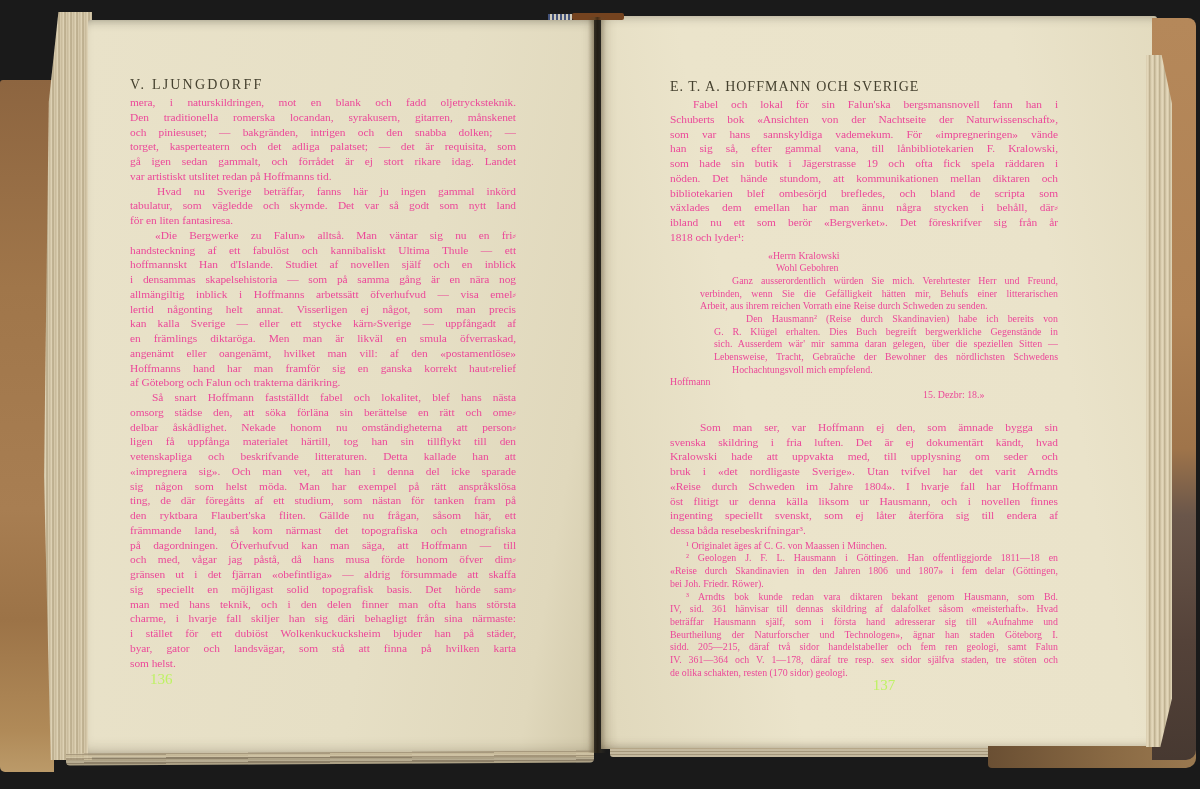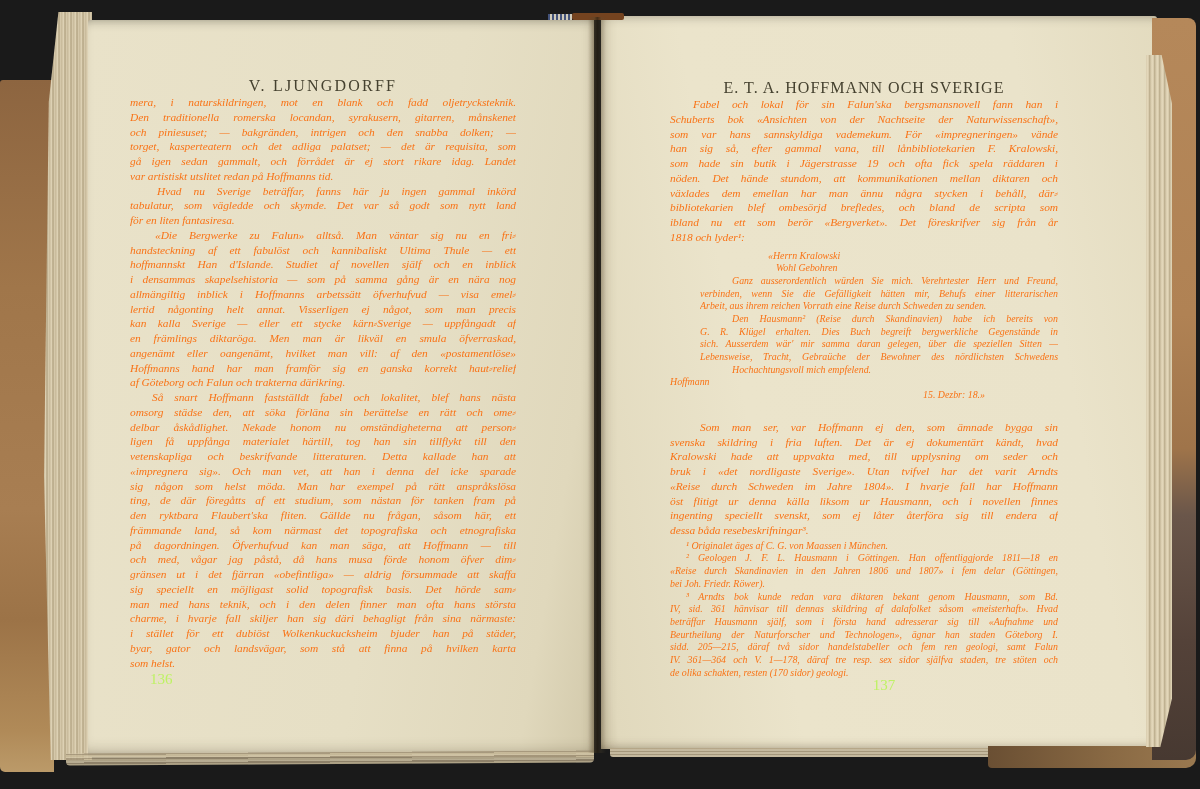--- a/index.html
+++ b/index.html
@@ -35,24 +35,24 @@
   .spine-top{left:572px;top:13px;width:52px;height:7px;z-index:1;background:#74431f;border-radius:2px;}
   .edge-bottom-left{left:66px;top:752px;width:528px;height:12px;transform:rotate(-.35deg);
     background:repeating-linear-gradient(0deg,#c7b998 0 1.5px,#a29377 1.5px 3px,#d2c5a6 3px 4.5px);
     border-radius:0 0 4px 4px;opacity:.85;}
   .edge-bottom-right{left:610px;top:748px;width:545px;height:9px;
     background:repeating-linear-gradient(0deg,#d8cbad 0 1.5px,#b4a586 1.5px 3px);opacity:.9;border-radius:0 0 3px 3px;}
   .cover-bottom-right{left:988px;top:746px;width:208px;height:22px;z-index:1;
     background:linear-gradient(90deg,#6a4f33 0%,#8a6a44 60%,#9a7950 100%);border-radius:0 0 10px 4px;}
 
   
-  .running-header{z-index:6;text-align:center;font-size:16px;color:#45412f;}
+  .running-header{z-index:6;font-size:14px;color:#45412f;}
   .hdr-left{left:130px;top:77px;width:386px;letter-spacing:2.2px;}
   .hdr-right{left:670px;top:79px;width:388px;letter-spacing:1px;}
-  .textcol{z-index:6;color:#f97316;font-style:italic;}
+  .textcol{z-index:6;color:#ec4899;}
   .col-left{left:130px;top:95px;width:386px;}
   .col-right{left:670px;top:97px;width:388px;}
   .textcol .para,.textcol .line{position:static;}
   .para.body .line{font-size:11.4px;line-height:14.75px;height:14.75px;letter-spacing:-.05px;overflow:hidden;}
   .para.small .line{font-size:9.9px;line-height:12.7px;height:12.7px;letter-spacing:0;overflow:hidden;}
   .line{text-align:left;white-space:normal;}
   .line.j{text-align:justify;text-align-last:justify;}
   .pagenum{z-index:6;color:#bef264;font-size:15px;margin-left:20px;}
   .pn-left{left:130px;top:671px;}
   .pn-right{left:670px;top:677px;width:388px;text-align:center;}
@@ -127,37 +127,37 @@
       </div>
     </div>
   <div class="textcol col-right">
       <div class="para body">
         <div class="line j" style="padding-left: 23px;">Fabel och lokal för sin Falun'ska bergsmansnovell fann han i</div>
         <div class="line j">Schuberts bok «Ansichten von der Nachtseite der Naturwissenschaft»,</div>
         <div class="line j">som var hans sannskyldiga vademekum.  För «impregneringen» vände</div>
         <div class="line j">han sig så, efter gammal vana, till lånbibliotekarien F. Kralowski,</div>
         <div class="line j">som hade sin butik i Jägerstrasse 19 och ofta fick spela räddaren i</div>
         <div class="line j">nöden.  Det hände stundom, att kommunikationen mellan diktaren och</div>
+        <div class="line j">bibliotekarien blef ombesörjd brefledes, och bland de scripta som</div>
         <div class="line j">växlades dem emellan har man ännu några stycken i behåll, där⸗</div>
-        <div class="line j">bibliotekarien blef ombesörjd brefledes, och bland de scripta som</div>
         <div class="line j">ibland nu ett som berör «Bergverket».  Det föreskrifver sig från år</div>
         <div class="line">1818 och lyder¹:</div>
       </div>
       <div class="para small" style="margin-left: 98px; margin-top: 5px;">
         <div class="line">«Herrn Kralowski</div>
       </div>
       <div class="para small" style="margin-left: 106px;">
         <div class="line">Wohl Gebohren</div>
       </div>
       <div class="para small" style="margin-left: 30px;">
         <div class="line j" style="padding-left: 32px;">Ganz ausserordentlich würden Sie mich. Verehrtester Herr und Freund,</div>
         <div class="line j">verbinden, wenn Sie die Gefälligkeit hätten mir, Behufs einer litterarischen</div>
         <div class="line">Arbeit, aus ihrem reichen Vorrath eine Reise durch Schweden zu senden.</div>
       </div>
-      <div class="para small" style="margin-left: 30px;">
+      <div class="para small" style="margin-left: 44px;">
         <div class="line j" style="padding-left: 32px;">Den Hausmann² (Reise durch Skandinavien) habe ich bereits von</div>
         <div class="line j">G. R. Klügel erhalten.  Dies Buch begreift bergwerkliche Gegenstände in</div>
         <div class="line j">sich.  Ausserdem wär' mir samma daran gelegen, über die speziellen Sitten —</div>
         <div class="line j">Lebensweise, Tracht, Gebraüche der Bewohner des nördlichsten Schwedens</div>
       </div>
       <div class="para small" style="margin-left: 62px;">
         <div class="line">Hochachtungsvoll mich empfelend.</div>
       </div>
       <div class="para small" style="">
         <div class="line">Hoffmann</div>

